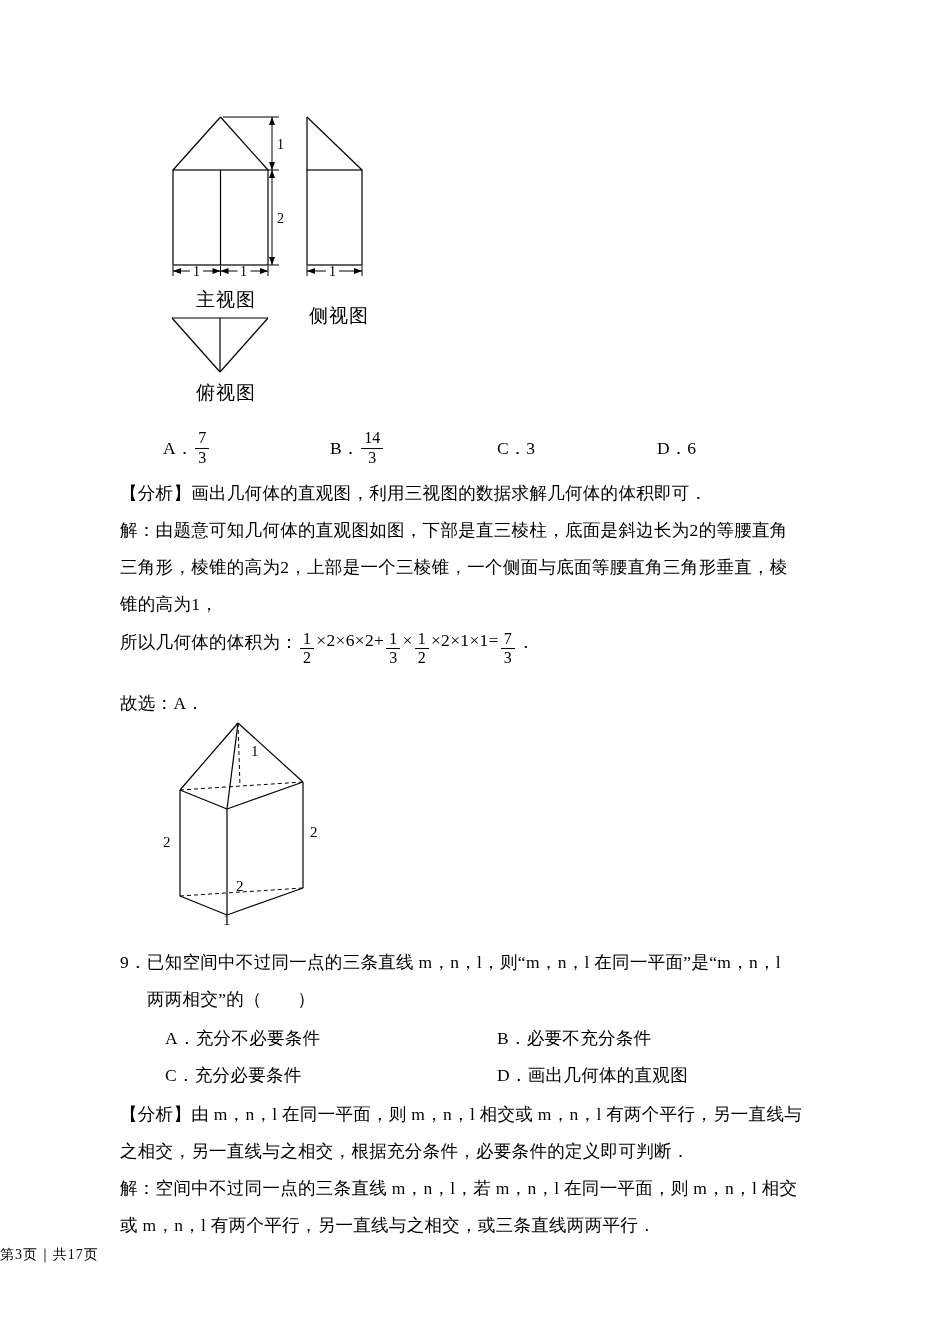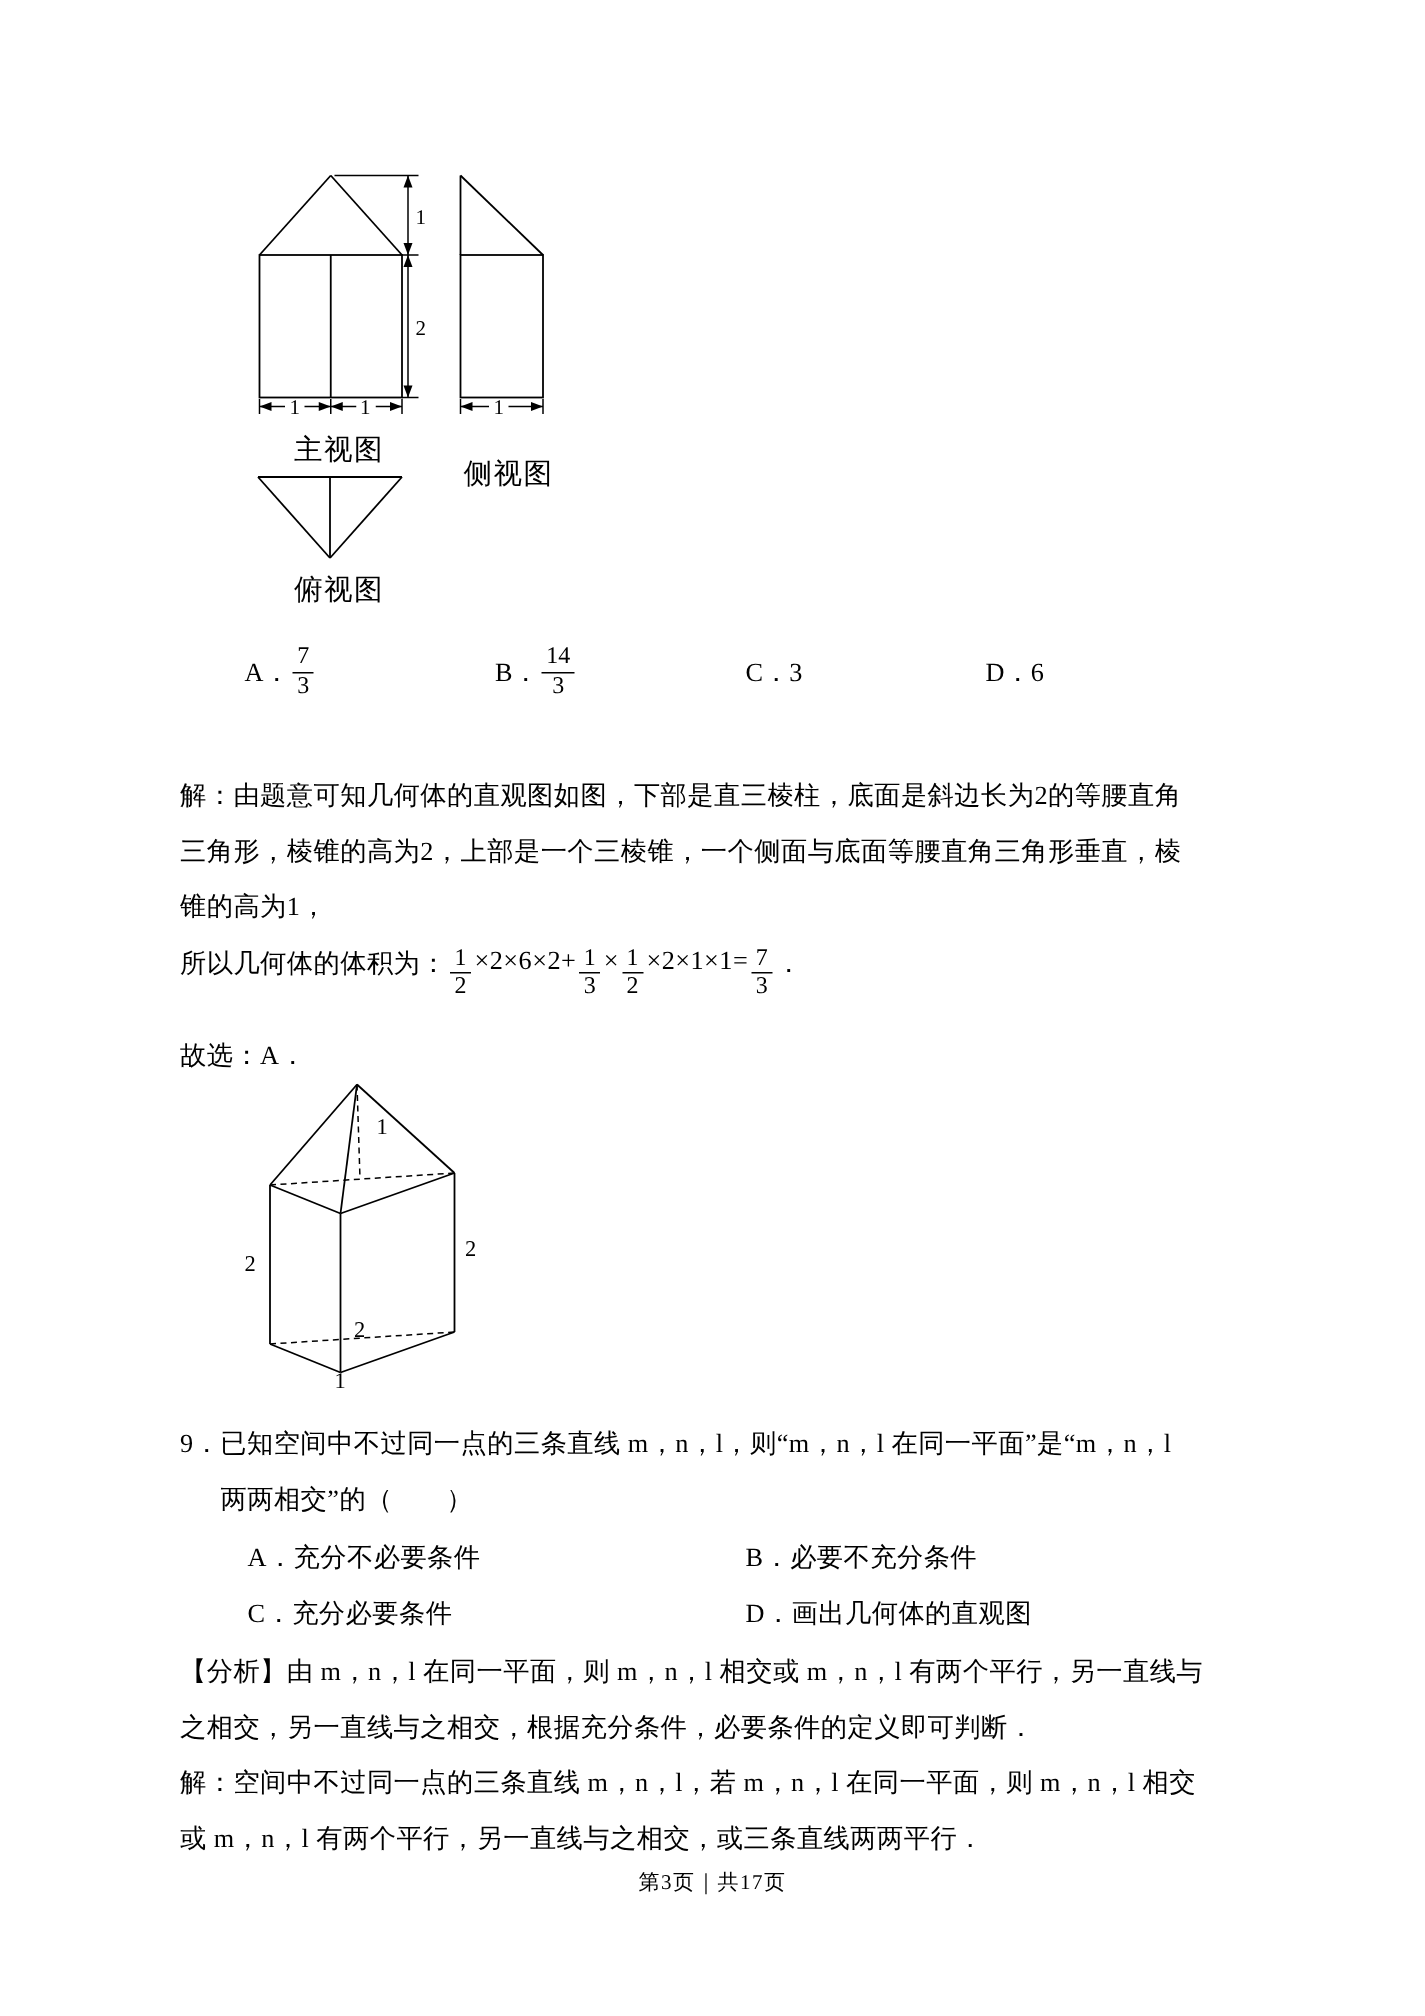--- a/index.html
+++ b/index.html
@@ -13,21 +13,21 @@
   .abs { position:absolute; }
   .text { font-size:17.5px; line-height:26px; letter-spacing:0.3px; white-space:pre-wrap; }
   .view-label { font-size:19px; letter-spacing:1px; }
   .option-row { font-size:17.5px; display:flex; align-items:center; height:40px; }
   .frac { display:inline-flex; flex-direction:column; align-items:center; vertical-align:middle;
           font-size:16px; line-height:1.15; margin:0 2px; }
   .frac .num { display:block; padding:0 3px; border-bottom:1.2px solid #000; }
   .frac .den { display:block; padding:0 3px; }
   .formula { display:flex; font-size:17.5px; letter-spacing:0.3px; }
   svg text { font-family:"Liberation Serif","DejaVu Serif",serif; fill:#000; }
-  .footer { width:950px; text-align:center; font-size:14px; letter-spacing:1px; }
+  .footer { width:950px; text-align:left; font-size:14px; letter-spacing:1px; }
 </style>
 </head>
 <body>
 
 <div class="page">
 
   <div>
 
     <svg class="abs" style="left:160px;top:108px" width="135" height="180">
       <g stroke="#000" stroke-width="1.2" fill="none">
@@ -116,20 +116,21 @@
         </span>
     </div>
     <div class="abs option-row" style="left:497px;top:428px">
       <span>C．3</span>
     </div>
     <div class="abs option-row" style="left:657px;top:428px">
       <span>D．6</span>
     </div>
   </div>
 
+  <div class="abs text" style="left:120px;top:480px;width:720px">【分析】画出几何体的直观图，利用三视图的数据求解几何体的体积即可．</div>
 
   <div>
     <div class="abs text" style="left:120px;top:517px;width:720px">解：由题意可知几何体的直观图如图，下部是直三棱柱，底面是斜边长为2的等腰直角</div>
     <div class="abs text" style="left:120px;top:554px;width:720px">三角形，棱锥的高为2，上部是一个三棱锥，一个侧面与底面等腰直角三角形垂直，棱</div>
     <div class="abs text" style="left:120px;top:591px;width:720px">锥的高为1，</div>
   </div>
 
   <div class="abs formula" style="left:120px;top:630px">
     <span>所以几何体的体积为：</span>
       <span class="frac">

